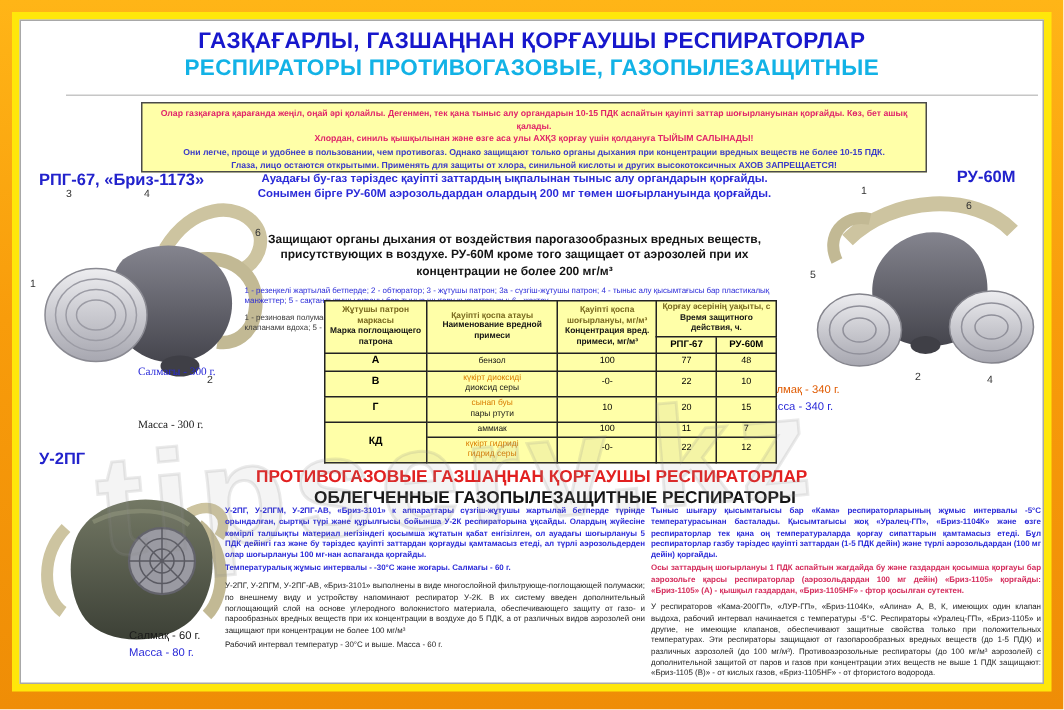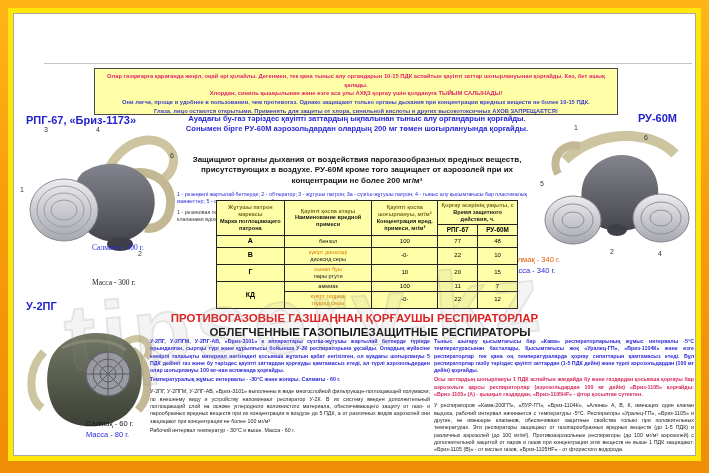--- a/index.html
+++ b/index.html
@@ -27,21 +27,21 @@
   .mass{position:absolute;font-size:7.5px;line-height:1.5;}
   .mass .m-kk-blue{color:#2828d8;}
   .mass .m-ru-black{color:#1a1a1a;margin-top:24px;}
   .mass .m-kk-orange{color:#e05a00;}
   .mass .m-kk-black{color:#1a1a1a;}
   .mass .m-ru-blue{color:#2828d8;}
 
   .photo{position:absolute;}
   .co{position:absolute;font-size:7px;color:#333;line-height:1;}
 
-  .center{position:absolute;left:163px;top:100px;width:360px;text-align:center;}
+  .center{position:absolute;left:149px;top:100px;width:360px;text-align:center;}
   .c-kk{font-size:7.6px;font-weight:bold;color:#2a2ad8;line-height:1.35;}
   .c-ru{font-size:8px;font-weight:bold;color:#141414;line-height:1.35;margin-top:20px;}
   .c-legend-kk{font-size:5.3px;color:#2a2ad8;text-align:left;margin-top:4px;line-height:1.4;}
   .c-legend-ru{font-size:5.3px;color:#3a3a3a;text-align:left;margin-top:3px;line-height:1.4;}
 
   .tablewrap{position:absolute;left:202px;top:186px;width:302px;}
   table{border-collapse:collapse;width:100%;background:#ffffa8;font-size:5.6px;}
   th,td{border:1px solid #222;padding:1px 2px;text-align:center;vertical-align:middle;line-height:1.25;}
   .hd-kk{color:#7a6a20;display:block;}
   .hd-ru{color:#141414;display:block;}
@@ -72,20 +72,24 @@
     transform:rotate(-5deg);
   }
 </style>
 </head>
 <body>
 
 <div class="frame">
   <div class="yellow-line"></div>
   <div class="paper">
 
+    <div class="title">
+      <div class="t1">ГАЗҚАҒАРЛЫ, ГАЗШАҢНАН ҚОРҒАУШЫ РЕСПИРАТОРЛАР</div>
+      <div class="t2">РЕСПИРАТОРЫ ПРОТИВОГАЗОВЫЕ, ГАЗОПЫЛЕЗАЩИТНЫЕ</div>
+    </div>
     <div class="divider"></div>
 
     <div class="warnbox">
       <div class="w-kk">Олар газқағарға қарағанда жеңіл, оңай әрі қолайлы. Дегенмен, тек қана тыныс алу органдарын 10-15 ПДК аспайтын қауіпті заттар шоғырлануынан қорғайды. Көз, бет ашық қалады.</div>
       <div class="w-kk">Хлордан, синиль қышқылынан және өзге аса улы АХҚЗ қорғау үшін қолдануға ТЫЙЫМ САЛЫНАДЫ!</div>
       <div class="w-ru">Они легче, проще и удобнее в пользовании, чем противогаз. Однако защищают только органы дыхания при концентрации вредных веществ не более 10-15 ПДК.</div>
       <div class="w-ru">Глаза, лицо остаются открытыми. Применять для защиты от хлора, синильной кислоты и других высокотоксичных АХОВ ЗАПРЕЩАЕТСЯ!</div>
     </div>
 
     <div class="lbl" style="left:12px;top:100px;">РПГ-67, «Бриз-1173»</div>

